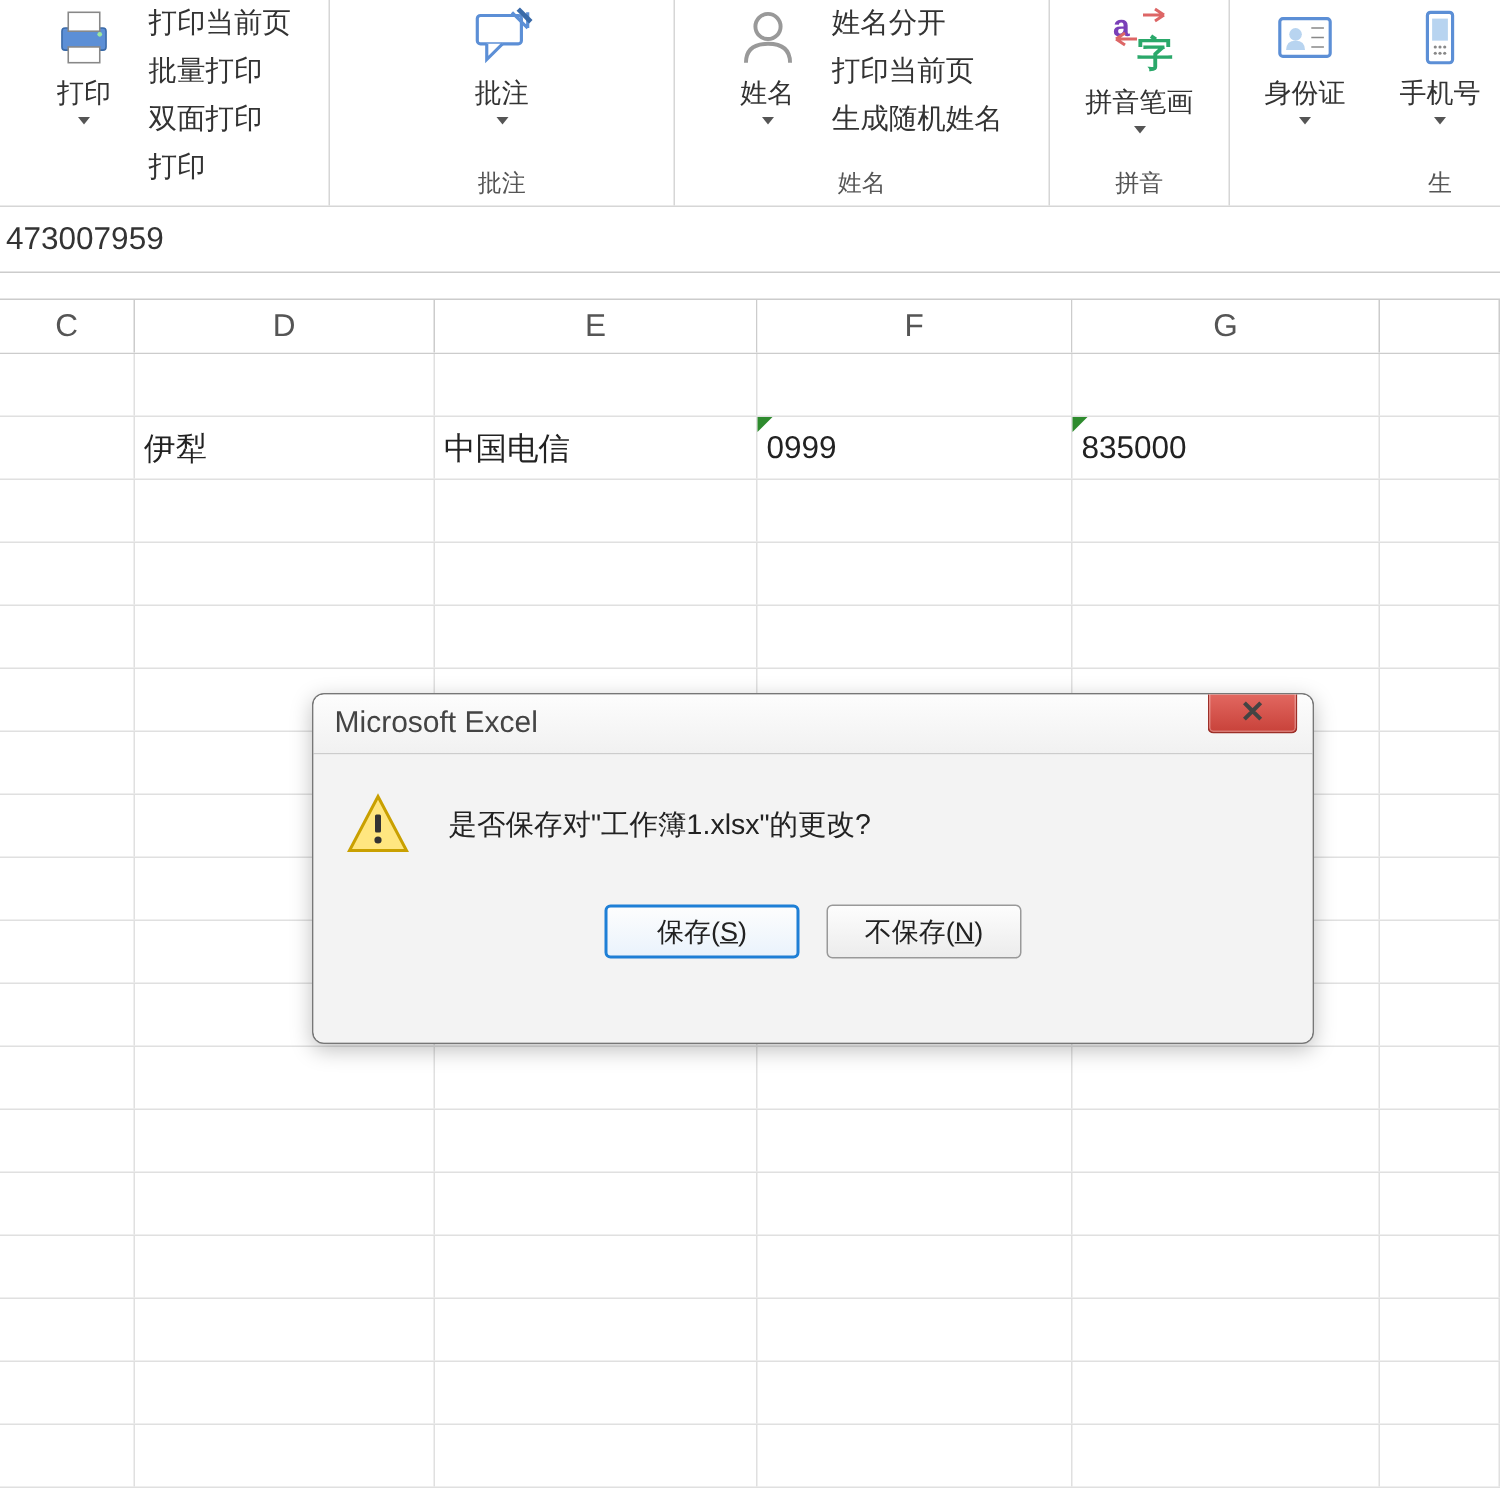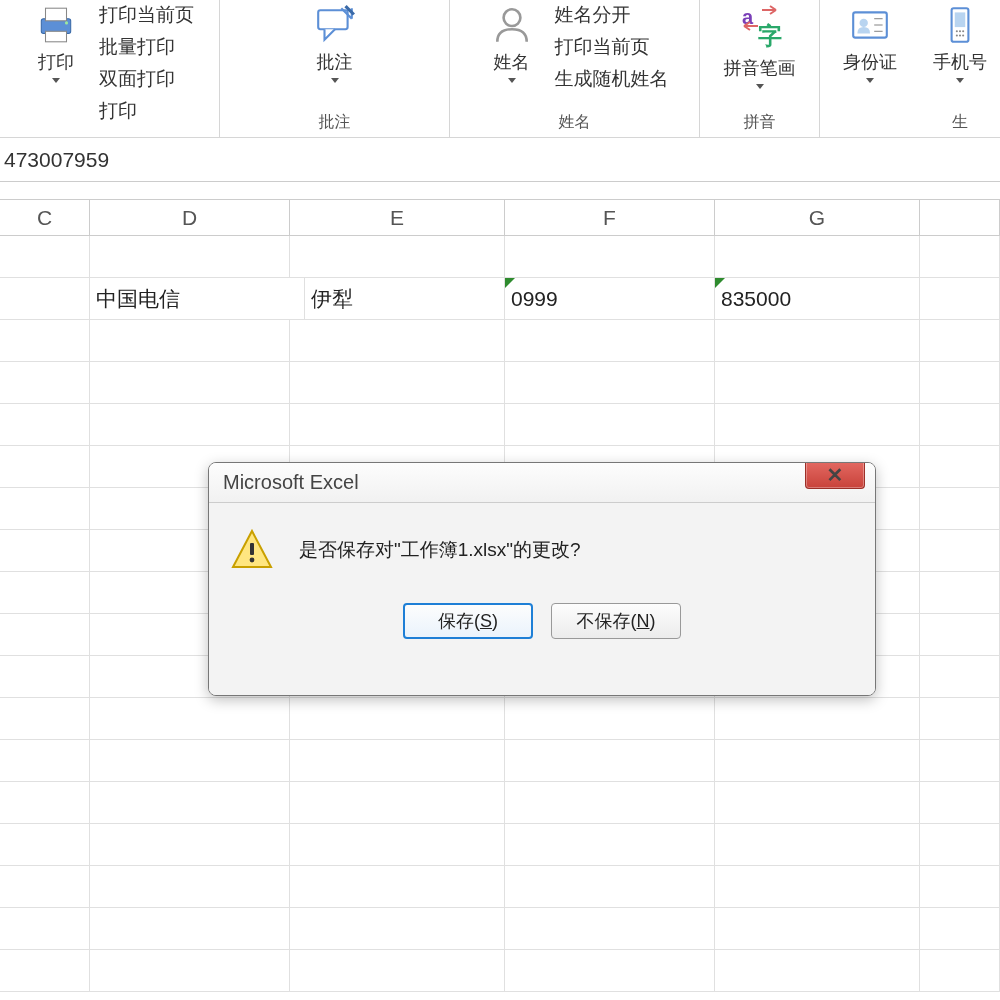--- a/index.html
+++ b/index.html
@@ -178,22 +178,22 @@
       <div class="cell" style="width:90px"></div>
       <div class="cell" style="width:200px"></div>
       <div class="cell" style="width:215px"></div>
       <div class="cell" style="width:210px"></div>
       <div class="cell" style="width:205px"></div>
       <div class="cell" style="width:80px"></div>
     </div>
 
     <div class="row">
       <div class="cell" style="width:90px"></div>
+      <div class="cell" style="width:200px">伊犁</div>
       <div class="cell" style="width:215px">中国电信</div>
-      <div class="cell" style="width:200px">伊犁</div>
       <div class="cell" style="width:210px">
           <span class="green-tri"></span>
           <span>0999</span>
         </div>
       <div class="cell" style="width:205px">
           <span class="green-tri"></span>
           <span>835000</span>
         </div>
       <div class="cell" style="width:80px"></div>
     </div>

